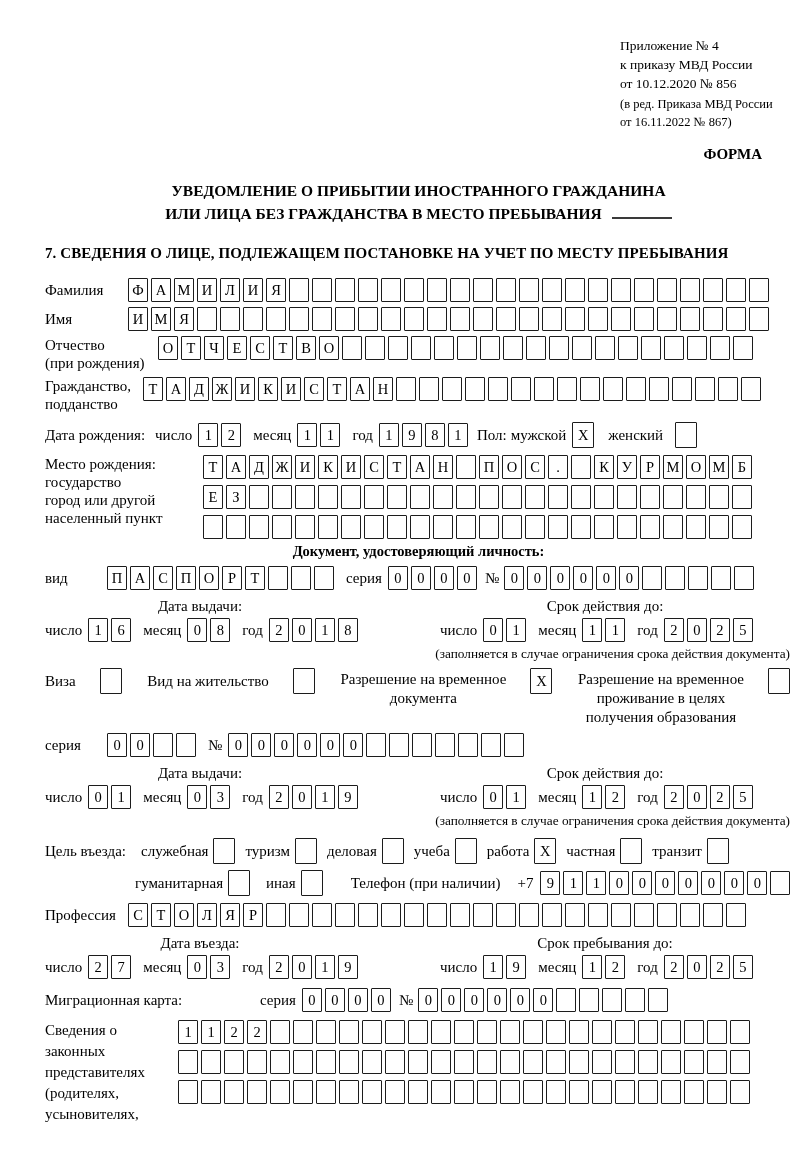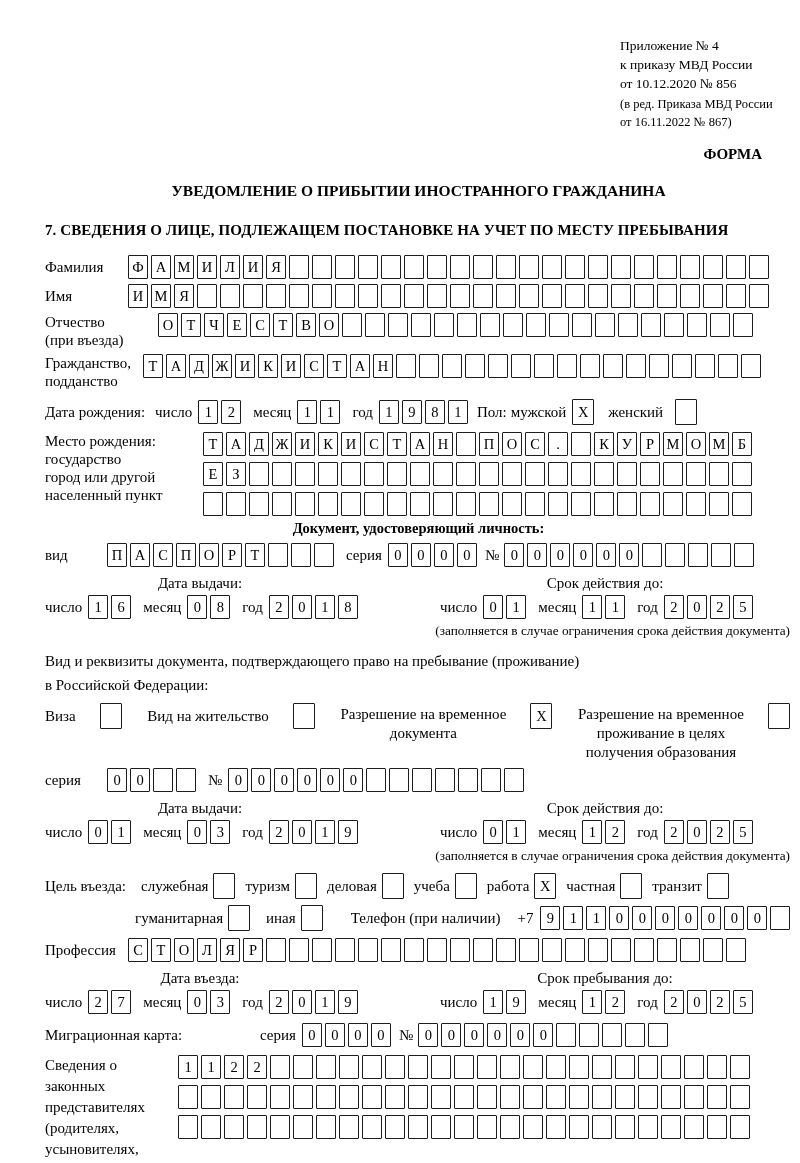--- a/index.html
+++ b/index.html
@@ -80,20 +80,23 @@
     <div class="amend">
       <div>(в ред. Приказа МВД России</div>
       <div>от 16.11.2022 № 867)</div>
     </div>
   </div>
 
   <div class="forma">ФОРМА</div>
 
   <div class="title">
     <div>УВЕДОМЛЕНИЕ О ПРИБЫТИИ ИНОСТРАННОГО ГРАЖДАНИНА</div>
+    <div>
+      <span>ИЛИ ЛИЦА БЕЗ ГРАЖДАНСТВА В МЕСТО ПРЕБЫВАНИЯ</span><span class="blank"></span>
+    </div>
   </div>
 
   <div class="sec-heading">7. СВЕДЕНИЯ О ЛИЦЕ, ПОДЛЕЖАЩЕМ ПОСТАНОВКЕ НА УЧЕТ ПО МЕСТУ ПРЕБЫВАНИЯ</div>
 
   <div class="frow" style="margin-top:16px;">
     <div class="flabel w83">Фамилия</div>
     <div class="cells">
         <span class="cell">Ф</span>
         <span class="cell">А</span>
         <span class="cell">М</span>
@@ -155,21 +158,21 @@
         <span class="cell"></span>
         <span class="cell"></span>
         <span class="cell"></span>
         <span class="cell"></span>
       </div>
   </div>
 
   <div class="frow top">
     <div class="flabel w113 lab2">
       <div>Отчество</div>
-      <div>(при въезда)</div>
+      <div>(при рождения)</div>
     </div>
     <div class="cells">
         <span class="cell">О</span>
         <span class="cell">Т</span>
         <span class="cell">Ч</span>
         <span class="cell">Е</span>
         <span class="cell">С</span>
         <span class="cell">Т</span>
         <span class="cell">В</span>
         <span class="cell">О</span>
@@ -429,24 +432,20 @@
             <span class="cell">2</span>
             <span class="cell">0</span>
             <span class="cell">2</span>
             <span class="cell">5</span>
           </span>
       </div>
     </div>
   </div>
   <div class="note">(заполняется в случае ограничения срока действия документа)</div>
 
-  <div class="intro">
-    <div>Вид и реквизиты документа, подтверждающего право на пребывание (проживание)</div>
-    <div>в Российской Федерации:</div>
-  </div>
 
   <div class="opts">
     <div class="opt">
       <span class="optlabel">Виза</span>
       <span class="cells cbx">
           <span class="cell"></span>
         </span>
     </div>
     <div class="opt">
       <span class="optlabel">Вид на жительство</span>

